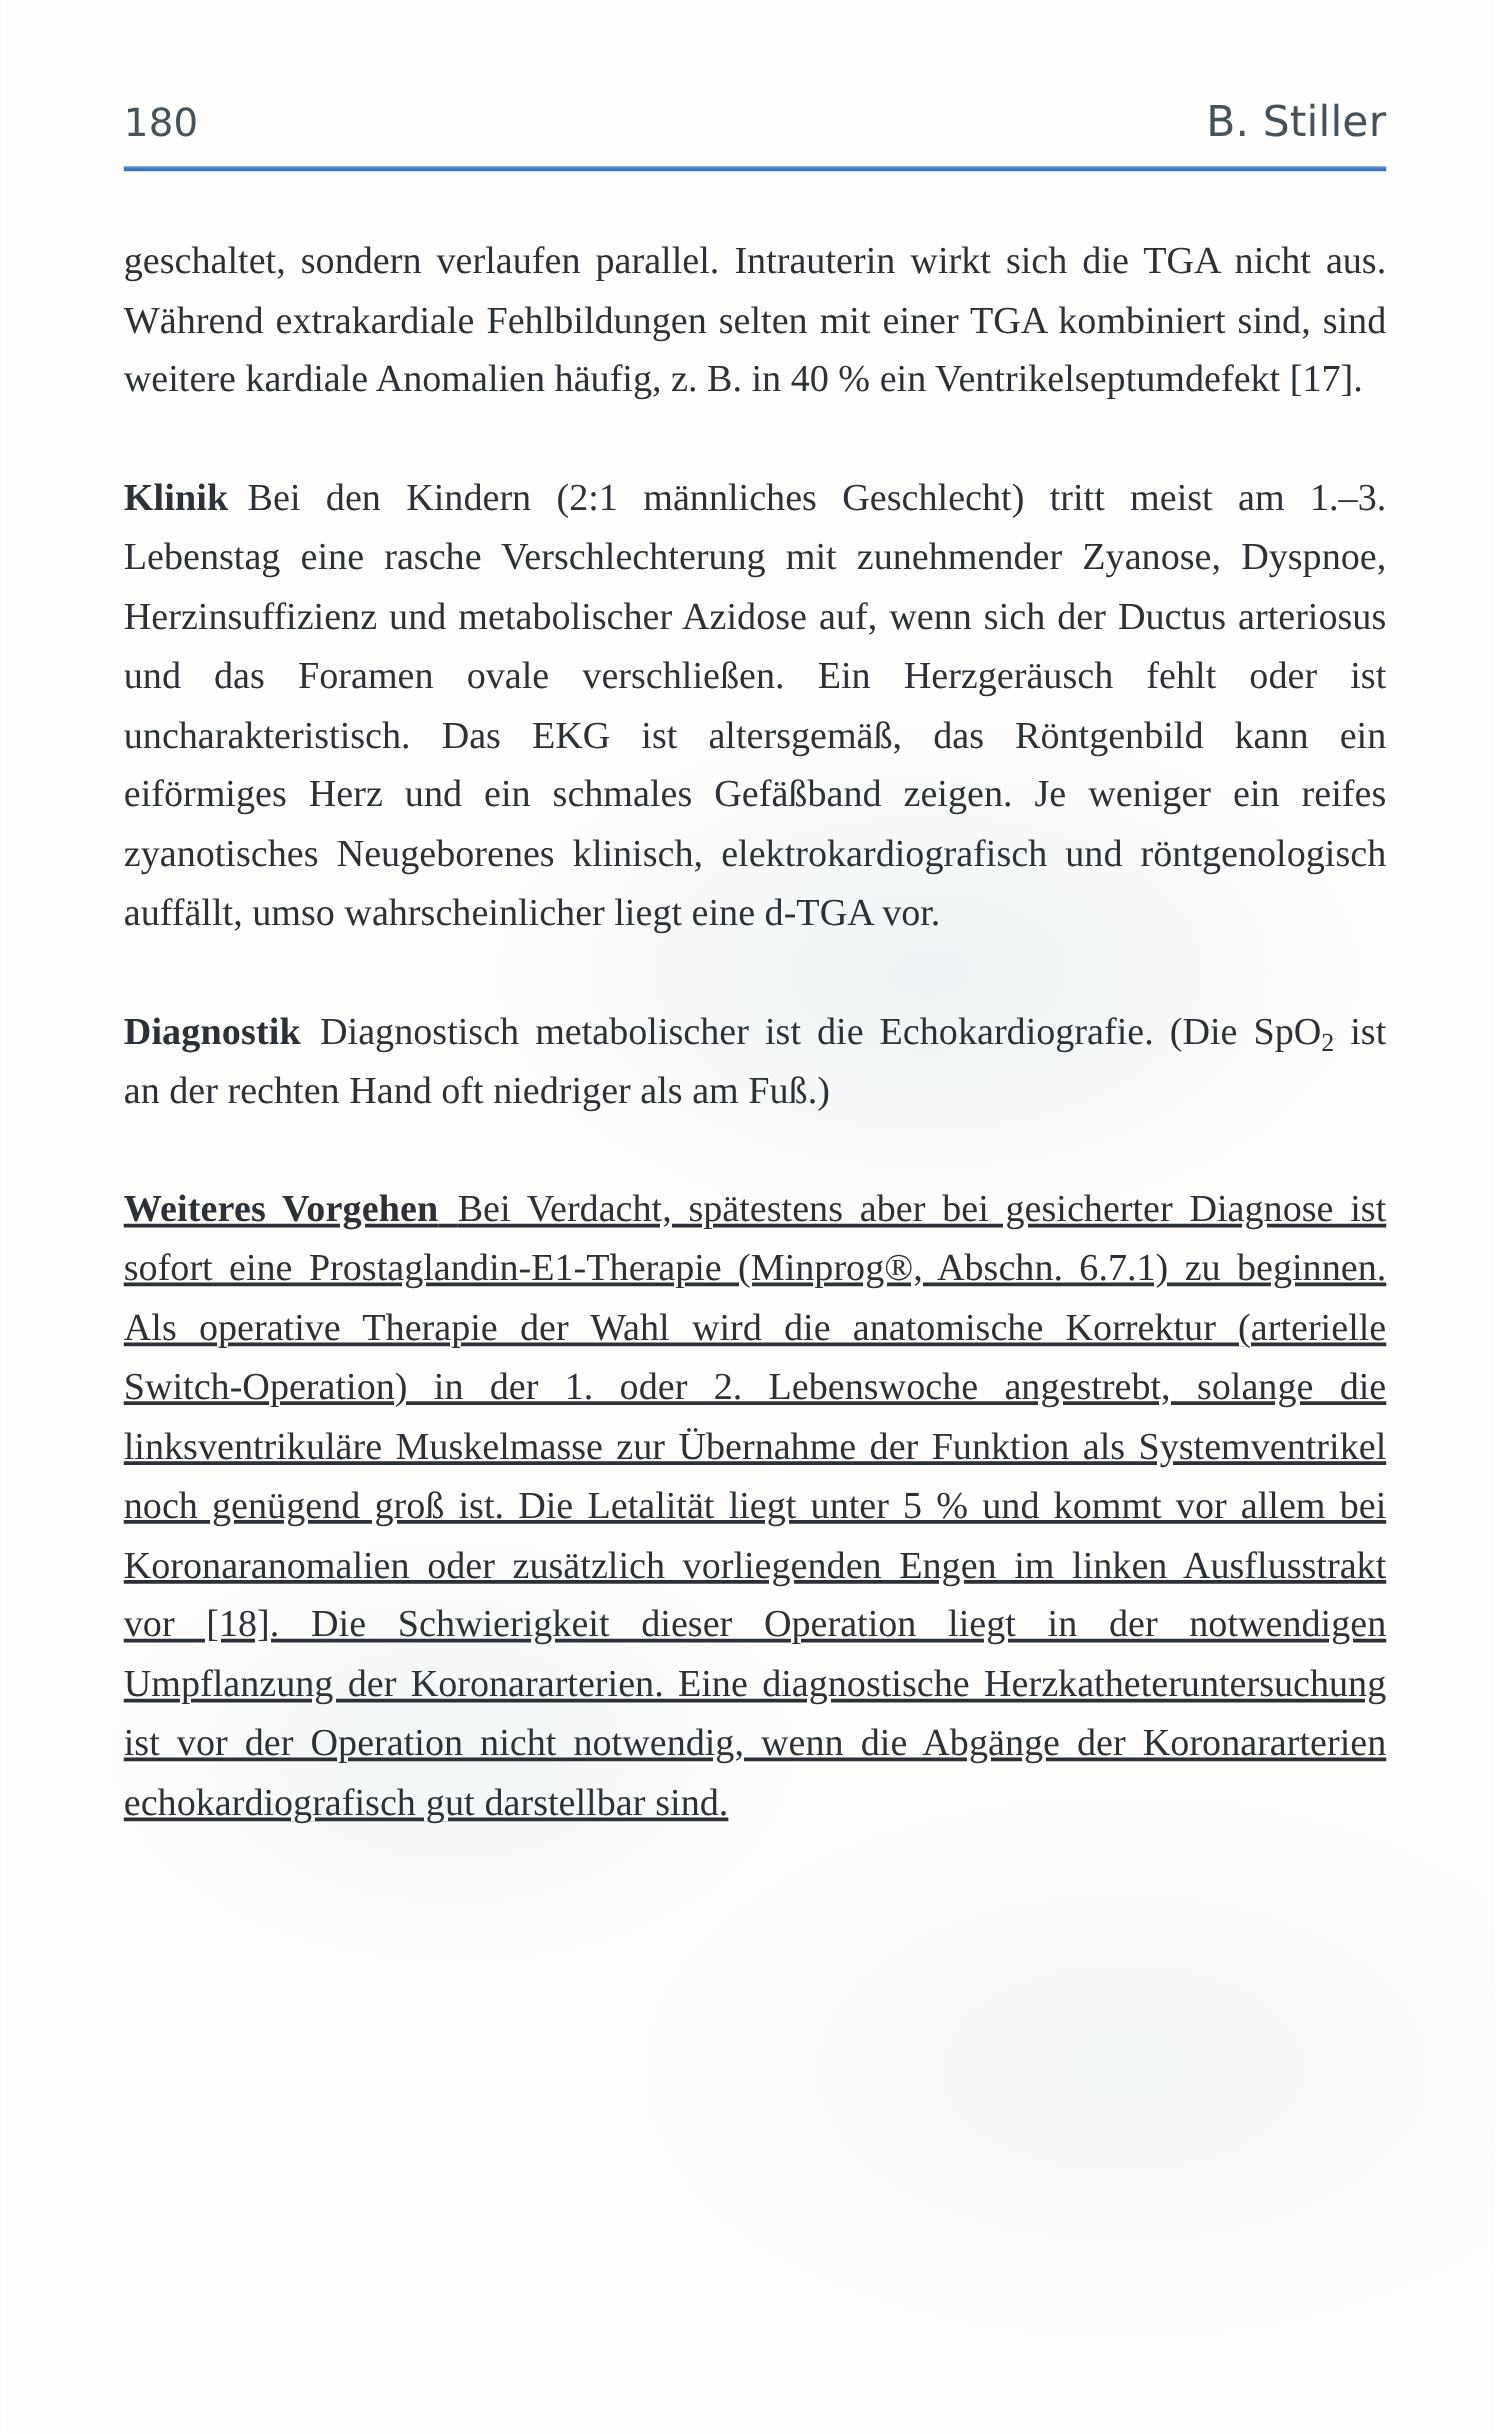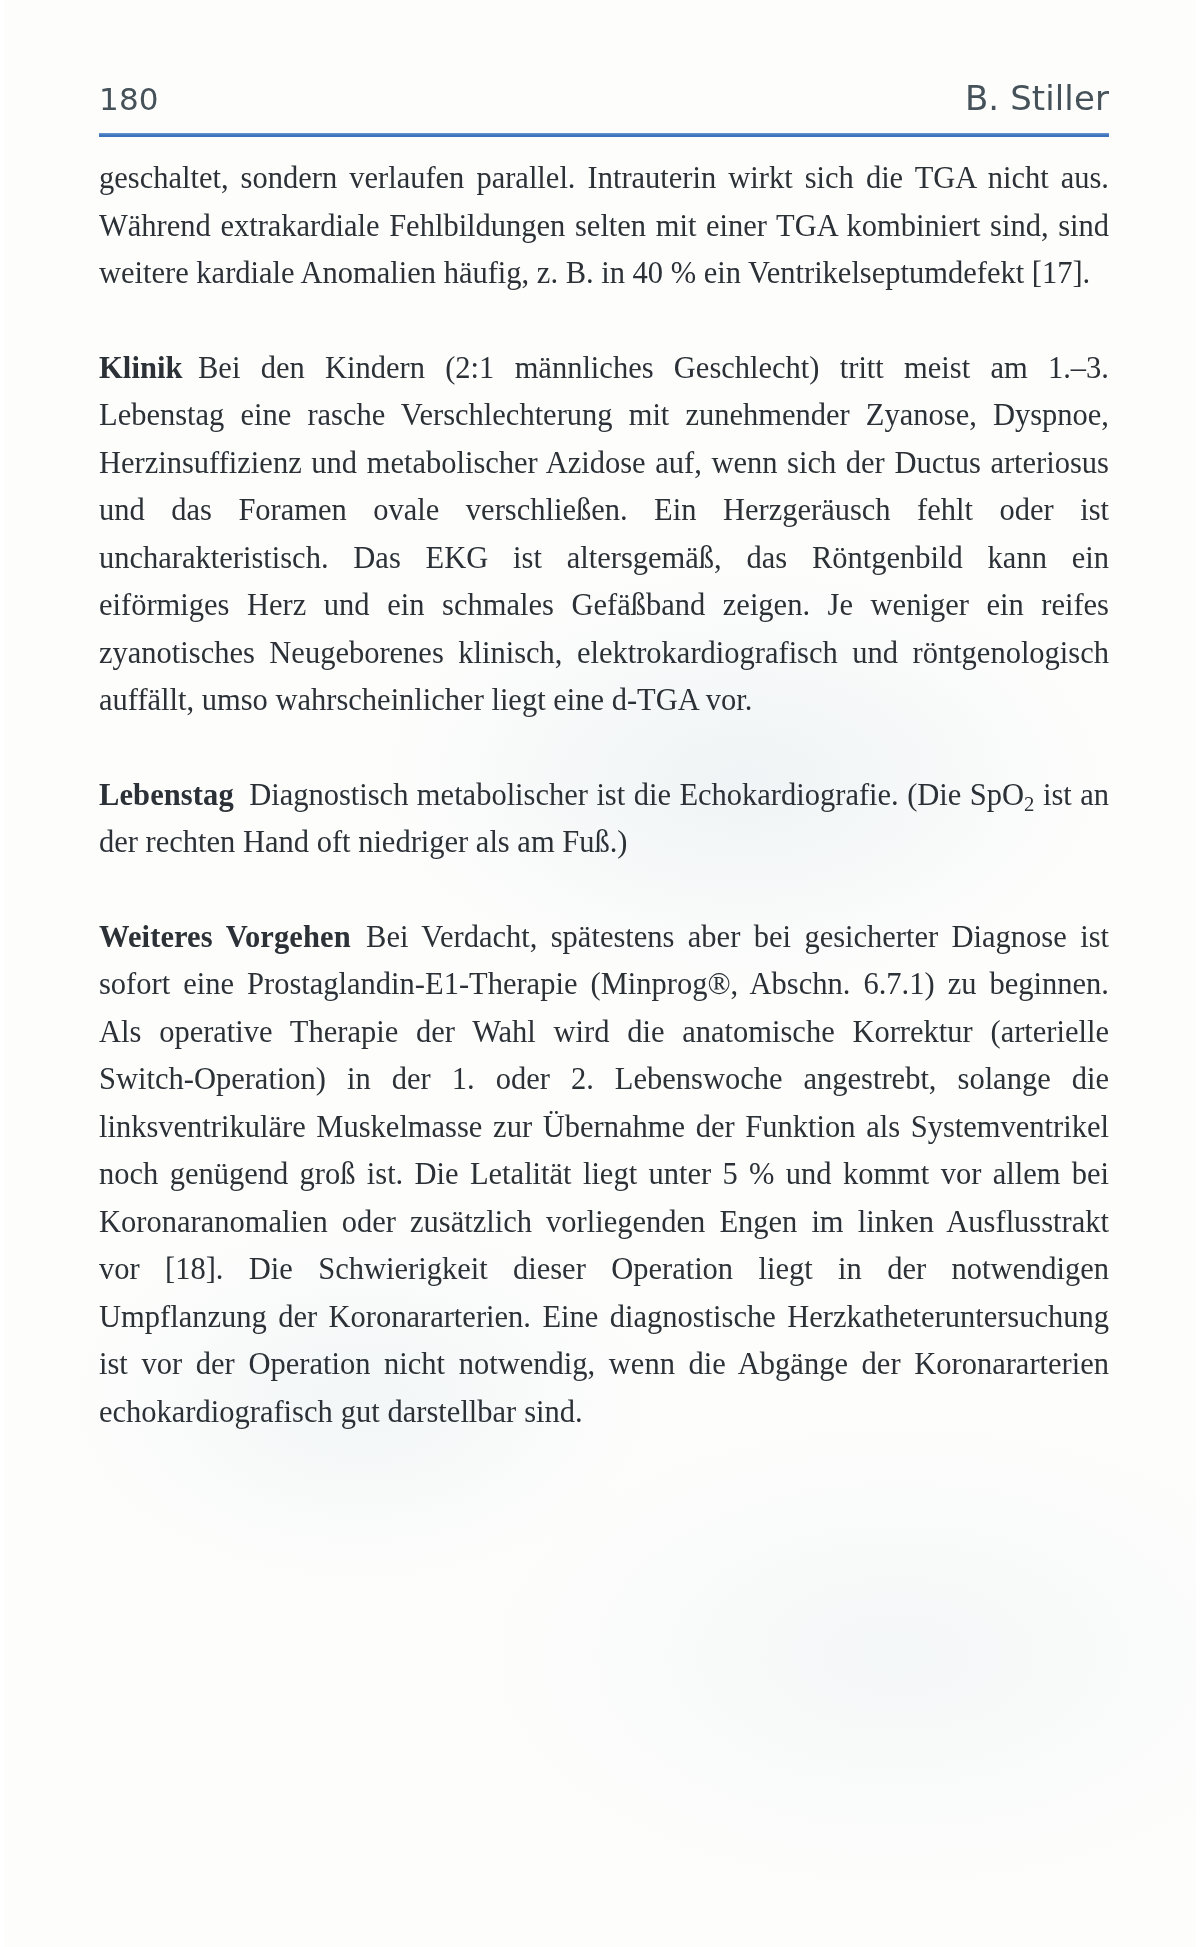--- a/index.html
+++ b/index.html
@@ -55,21 +55,21 @@
   .rule {
     margin-top: 15px;
     height: 4px;
     width: 100%;
     background: #4a7ec4;
     background: linear-gradient(to bottom, #6f9bd4 0%, #3f74bd 55%, #3f74bd 100%);
   }
 
   
   .body {
-    margin-top: 18px;
+    margin-top: 48px;
     font-family: "Liberation Serif", "DejaVu Serif", serif;
     font-size: 30.5px;
     line-height: 47.5px;
     color: #2b3136;
     text-align: justify;
     text-justify: inter-word;
     -webkit-hyphens: none;
     hyphens: none;
   }
 
@@ -94,20 +94,21 @@
 
   sub {
     font-size: 0.68em;
     line-height: 0;
     vertical-align: -0.28em;
   }
 
   .tight {
     
     word-spacing: 0.01em;
+    text-decoration: underline;
   }
 </style>
 </head>
 <body>
 
 <div class="page">
   <div class="content">
 
     <div class="runhead">
       <span class="folio">180</span>
@@ -120,21 +121,21 @@
 
       <p class="para">
         <span>geschaltet, sondern verlaufen parallel. Intrauterin wirkt sich die TGA nicht aus. Während extrakardiale Fehlbildungen selten mit einer TGA kombiniert sind, sind weitere kardiale Anomalien häufig, z. B. in 40 % ein Ventrikelseptumdefekt [17].</span>
       </p>
 
       <p class="para">
         <span class="runin">Klinik</span><span>Bei den Kindern (2:1 männliches Geschlecht) tritt meist am 1.–3. Lebenstag eine rasche Verschlechterung mit zunehmender Zyanose, Dyspnoe, Herzinsuffizienz und metabolischer Azidose auf, wenn sich der Ductus arteriosus und das Foramen ovale verschließen. Ein Herzgeräusch fehlt oder ist uncharakteristisch. Das EKG ist altersgemäß, das Röntgenbild kann ein eiförmiges Herz und ein schmales Gefäßband zeigen. Je weniger ein reifes zyanotisches Neugeborenes klinisch, elektrokardiografisch und röntgenologisch auffällt, umso wahrscheinlicher liegt eine d-TGA vor.</span>
       </p>
 
       <p class="para">
-        <span class="runin">Lebenstag</span><span>Diagnostisch metabolischer ist die Echokardiografie. (Die SpO</span><sub>2</sub><span> ist an der rechten Hand oft niedriger als am Fuß.)</span>
+        <span class="runin">Diagnostik</span><span>Diagnostisch metabolischer ist die Echokardiografie. (Die SpO</span><sub>2</sub><span> ist an der rechten Hand oft niedriger als am Fuß.)</span>
       </p>
 
       <p class="para tight">
         <span class="runin">Weiteres Vorgehen</span><span>Bei Verdacht, spätestens aber bei gesicherter Diagnose ist sofort eine Prostaglandin-E1-Therapie (Minprog®, Abschn. 6.7.1) zu beginnen. Als operative Therapie der Wahl wird die anatomische Korrektur (arterielle Switch-Operation) in der 1. oder 2. Lebenswoche angestrebt, solange die linksventrikuläre Muskelmasse zur Übernahme der Funktion als Systemventrikel noch genügend groß ist. Die Letalität liegt unter 5 % und kommt vor allem bei Koronaranomalien oder zusätzlich vorliegenden Engen im linken Ausflusstrakt vor [18]. Die Schwierigkeit dieser Operation liegt in der notwendigen Umpflanzung der Koronararterien. Eine diagnostische Herzkatheteruntersuchung ist vor der Operation nicht notwendig, wenn die Abgänge der Koronararterien echokardiografisch gut darstellbar sind.</span>
       </p>
 
 
     </div>
   </div>
 </div>

